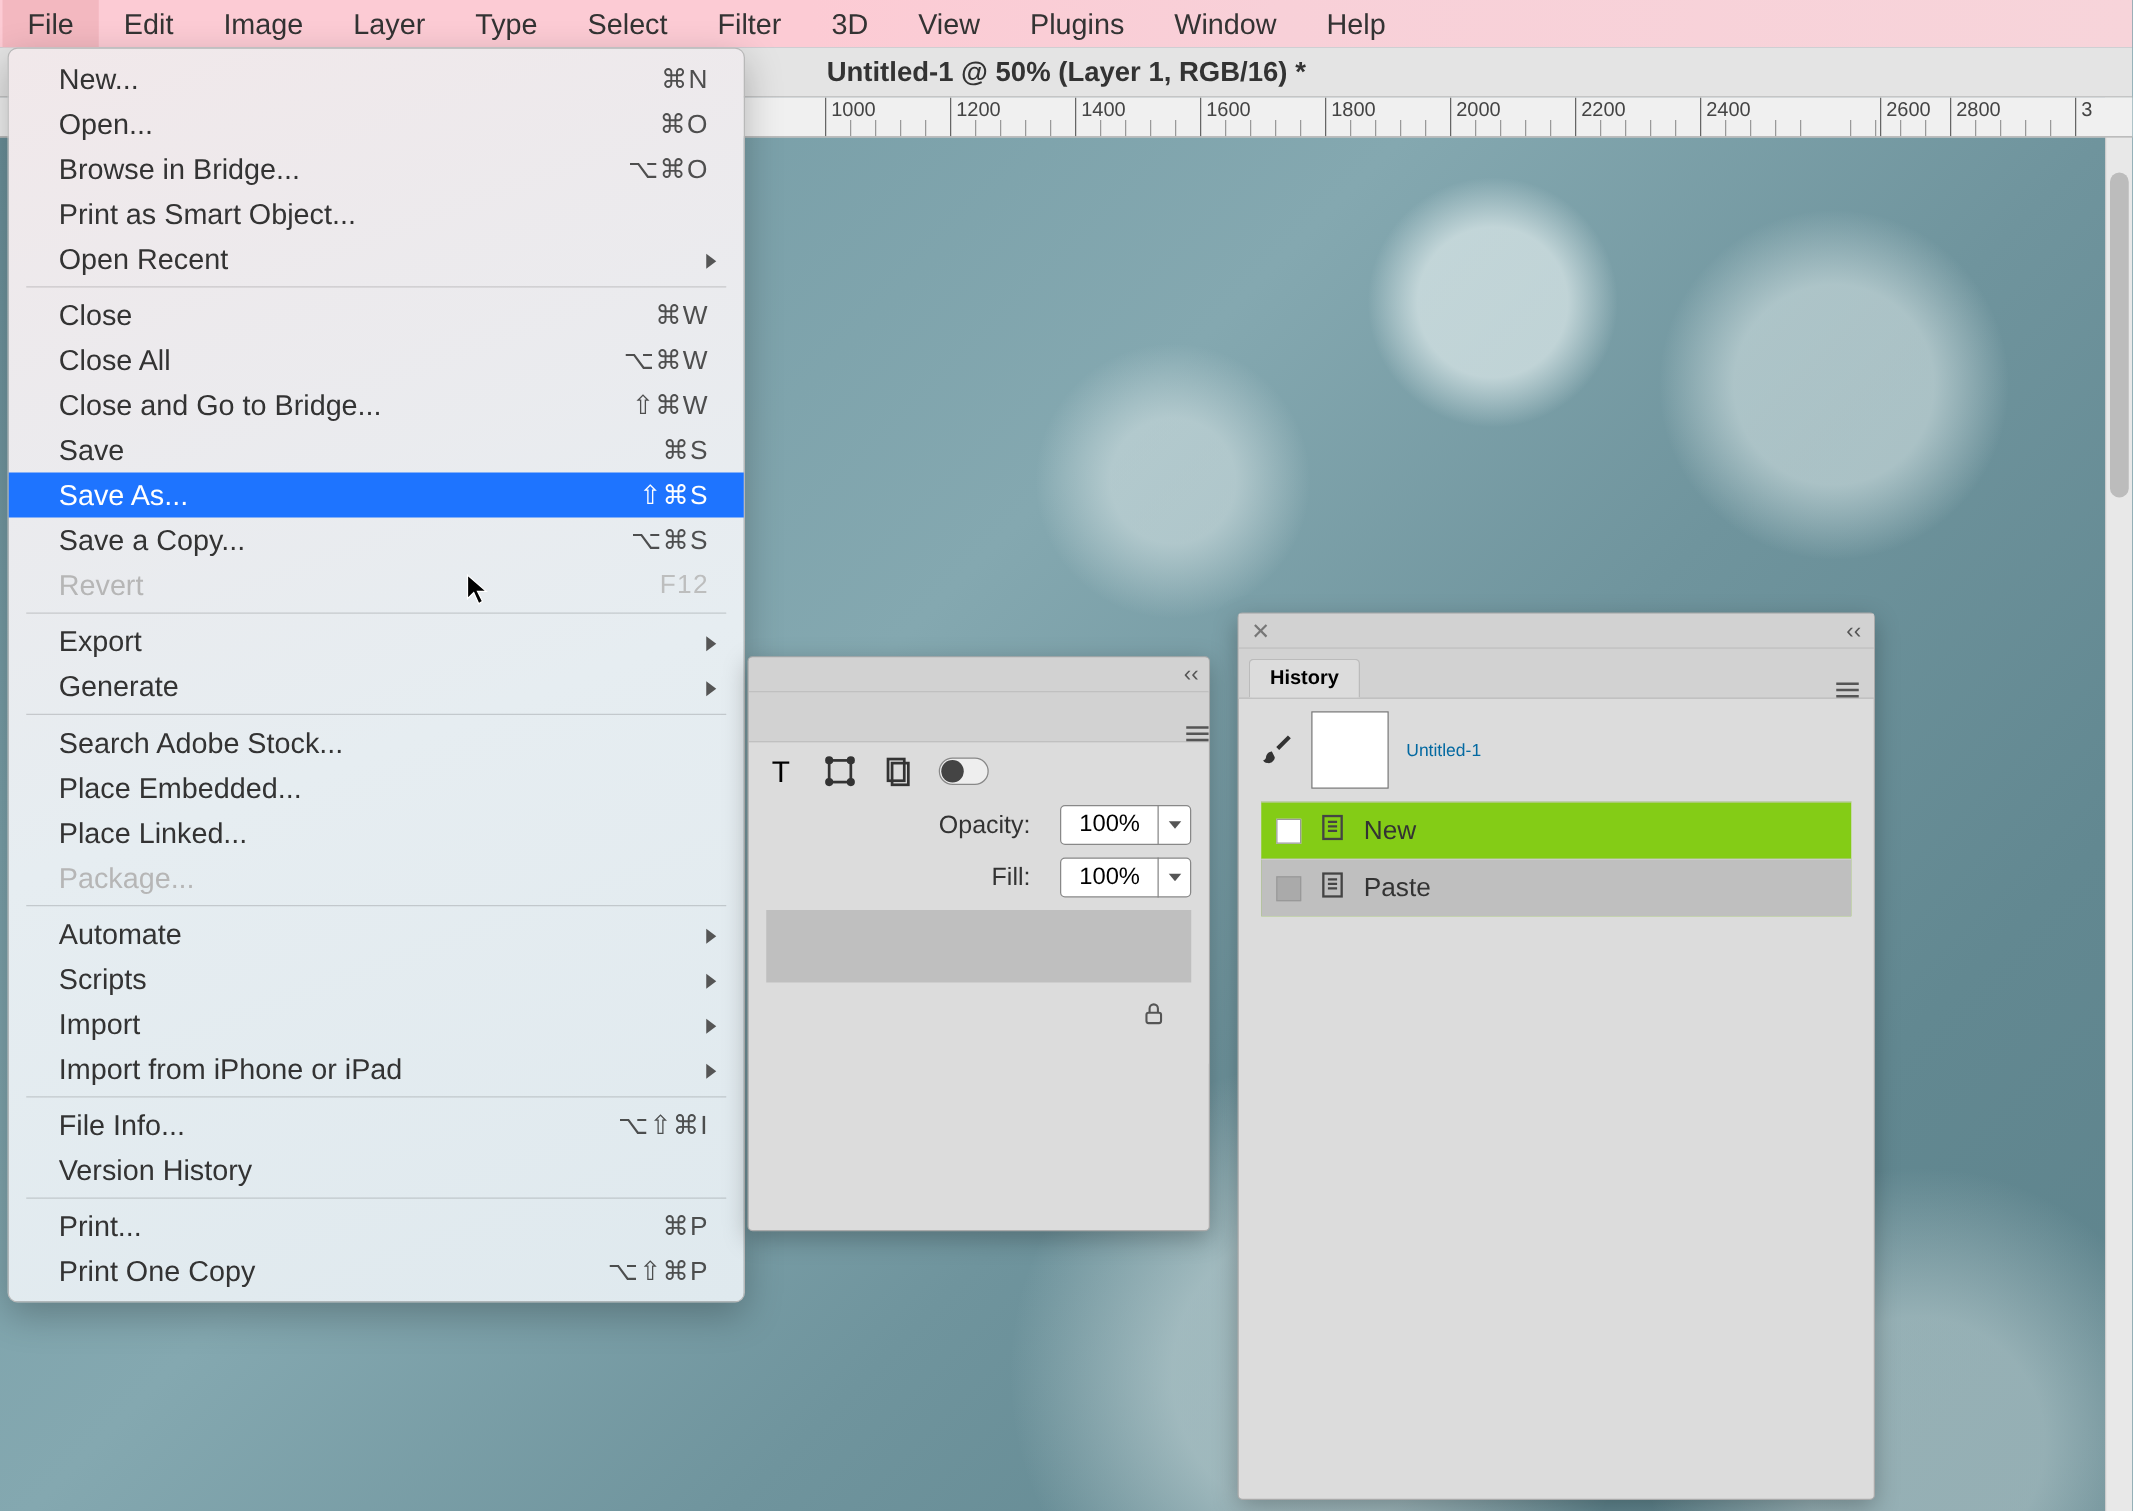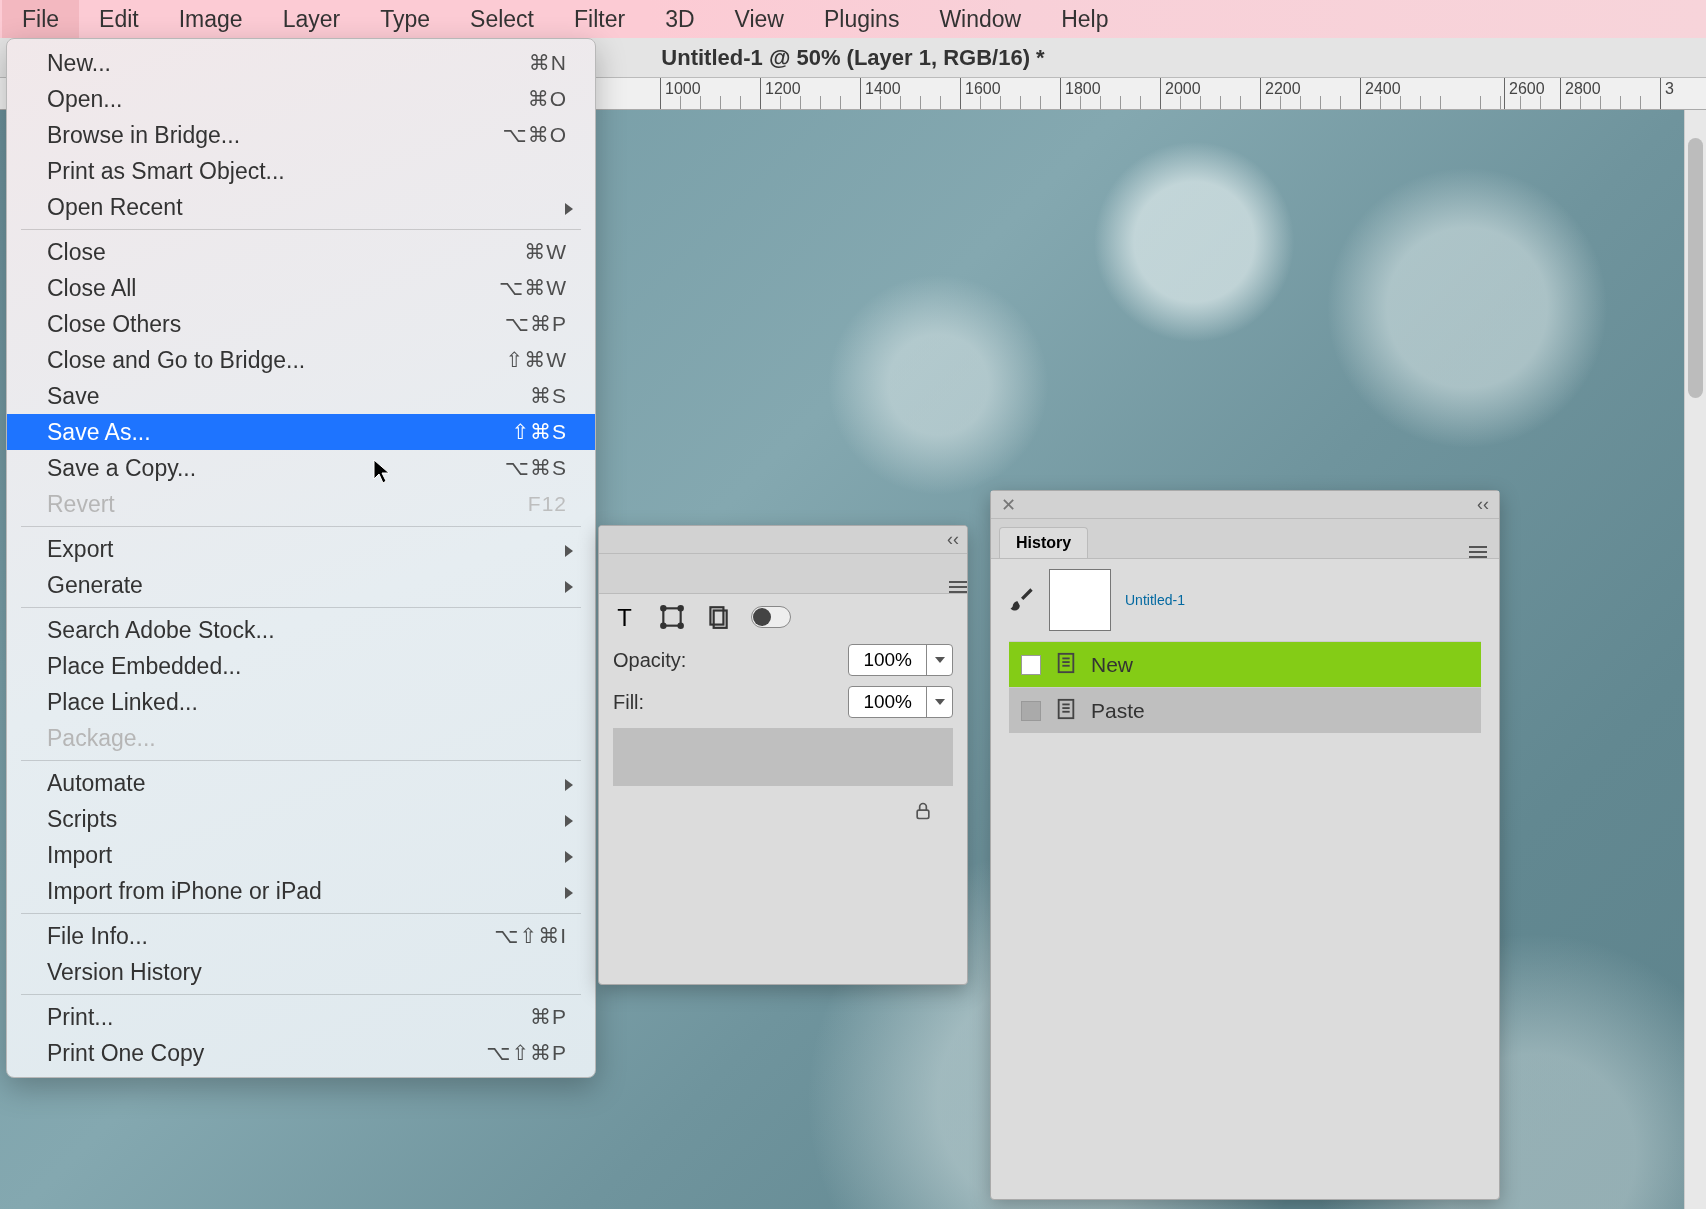--- a/index.html
+++ b/index.html
@@ -72,21 +72,21 @@
   .panel-top { height: 28px; background: #d2d2d2; border-bottom:1px solid #bbb; display:flex; align-items:center; justify-content:flex-end; padding:0 8px; gap:8px;}
   .collapse-icon { font-size: 18px; color:#555; cursor:default;}
   .menu-icon { width:18px; display:flex; flex-direction:column; gap:3px;}
   .menu-icon span{height:2px; background:#555; display:block;}
   .panel-tabs { height: 40px; display:flex; align-items:flex-end; background:#d2d2d2; padding-left:8px; border-bottom:1px solid #bbb;}
   .panel-body { padding: 10px 14px; background:#dcdcdc; }
   .icon-row { display:flex; gap:20px; align-items:center; margin-bottom:14px; }
   .tool-icon { width:26px; height:26px; display:flex; align-items:center; justify-content:center; color:#333;}
   .toggle { width:40px; height:22px; background:#eee; border:1px solid #888; border-radius:11px; position:relative;}
   .toggle::after{content:"";position:absolute;left:1px;top:1px;width:18px;height:18px;border-radius:50%;background:#444;}
-  .prop-row { display:flex; align-items:center; justify-content:space-between; gap:10px; margin-bottom:10px; font-size:20px;}
+  .prop-row { display:flex; align-items:center; justify-content:flex-end; gap:24px; margin-bottom:10px; font-size:20px;}
   .prop-row label{color:#333;}
   .select-box { display:flex; align-items:center; background:#fff; border:1px solid #888; border-radius:4px; height:32px; }
   .select-box span{ padding:0 14px; font-size:19px;}
   .select-caret{ width:26px;height:32px;border-left:1px solid #888;display:flex;align-items:center;justify-content:center;}
   .select-caret::after{content:"";border-top:6px solid #555;border-left:5px solid transparent;border-right:5px solid transparent;}
   .layer-row { height:58px; background:#bfbfbf; margin-top:6px;}
   .lock-row { display:flex; justify-content:flex-end; padding:14px 20px;}
   .lock-icon svg{width:20px;height:22px;}
 
   
@@ -225,24 +225,20 @@
     <div class="dd-sep"></div>
     <div class="dd-row">
       <span class="dd-label">Close</span>
       <span class="dd-shortcut">⌘W</span>
     </div>
     <div class="dd-row">
       <span class="dd-label">Close All</span>
       <span class="dd-shortcut">⌥⌘W</span>
     </div>
     <div class="dd-row">
-      <span class="dd-label">Close Others</span>
-      <span class="dd-shortcut">⌥⌘P</span>
-    </div>
-    <div class="dd-row">
       <span class="dd-label">Close and Go to Bridge...</span>
       <span class="dd-shortcut">⇧⌘W</span>
     </div>
     <div class="dd-row">
       <span class="dd-label">Save</span>
       <span class="dd-shortcut">⌘S</span>
     </div>
     <div class="dd-row selected">
       <span class="dd-label">Save As...</span>
       <span class="dd-shortcut">⇧⌘S</span>

